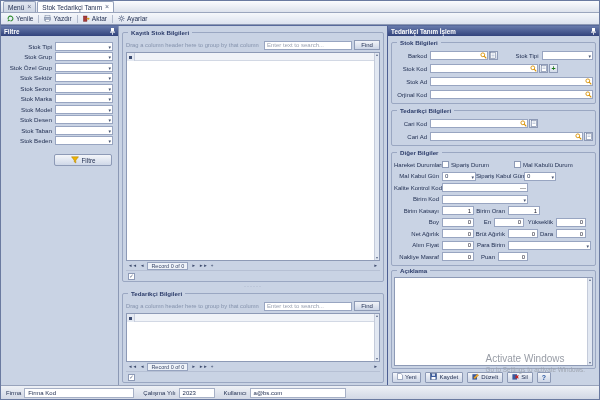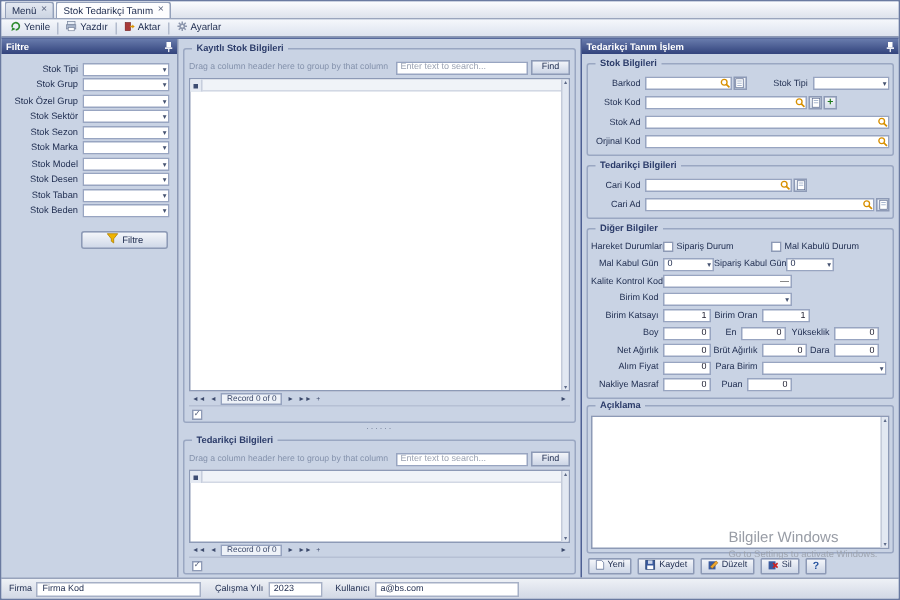--- a/index.html
+++ b/index.html
@@ -545,21 +545,21 @@
           </div>
           <div class="abtn">
             <span class="q">?</span>
           </div>
         </div>
       </div>
     </div>
   </div>
 
   <div class="watermark">
-    <div class="w1">Bilgiler Windows</div>
+    <div class="w1">Activate Windows</div>
     <div class="w2">Go to Settings to activate Windows.</div>
   </div>
 
   <div class="statusbar">
     <span>Firma</span>
     <span class="sfield" style="width:110px;">Firma Kod</span>
     <span style="margin-left:6px;">Çalışma Yılı</span>
     <span class="sfield" style="width:36px;">2023</span>
     <span style="margin-left:6px;">Kullanıcı</span>
     <span class="sfield" style="width:96px;">a@bs.com</span>

